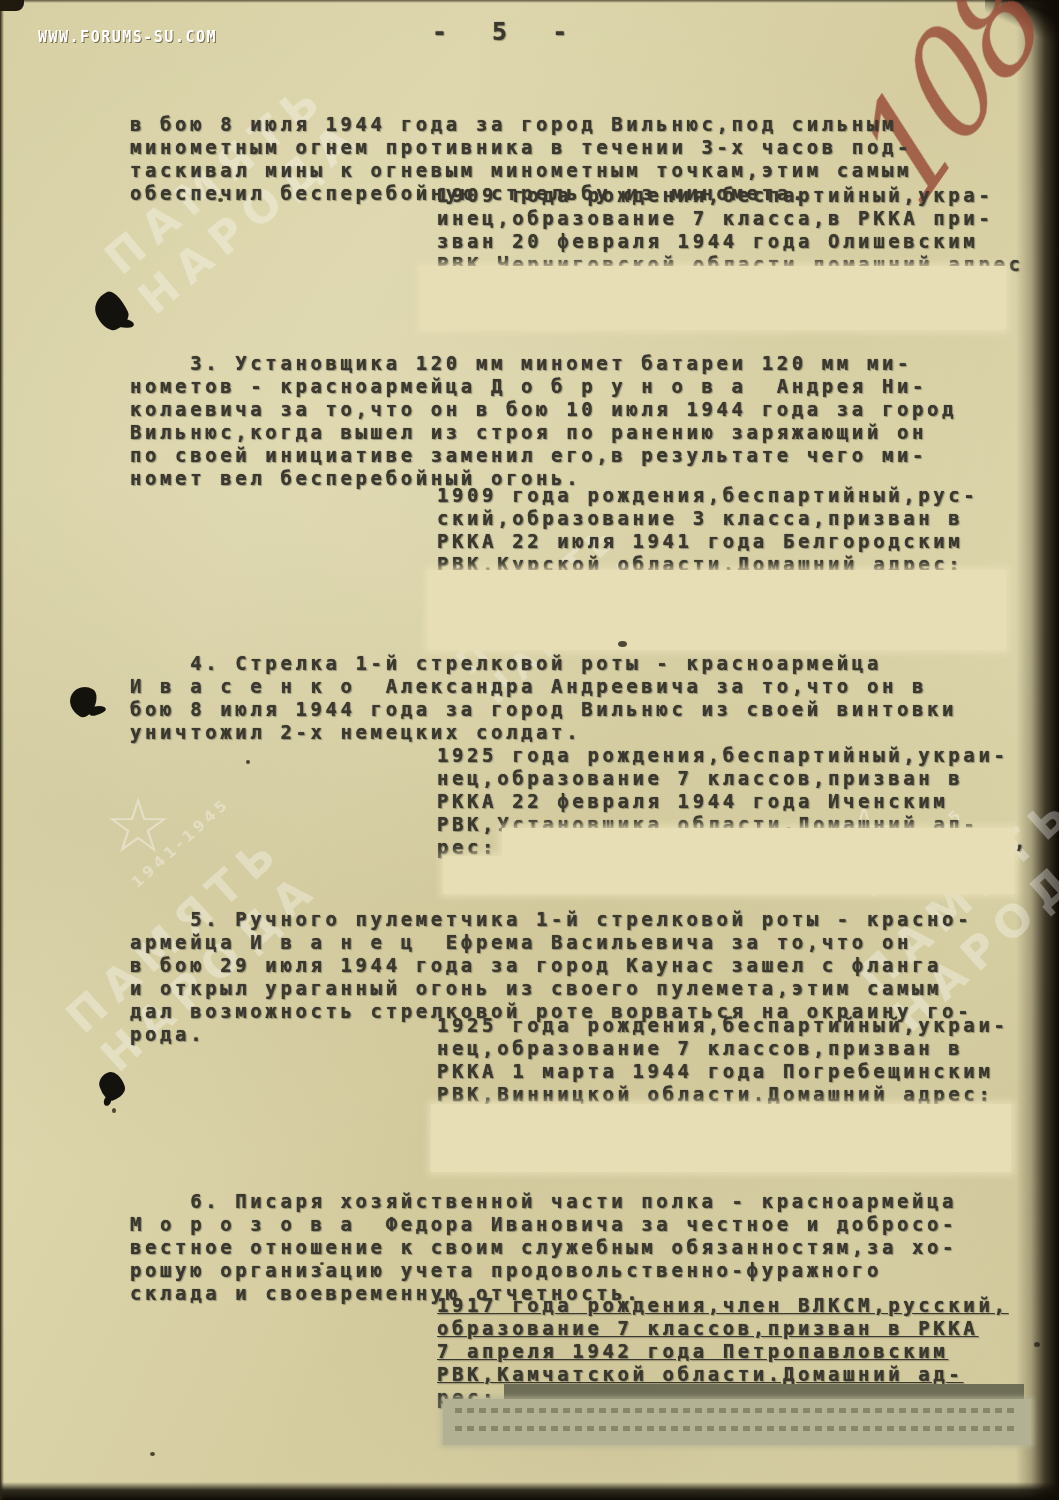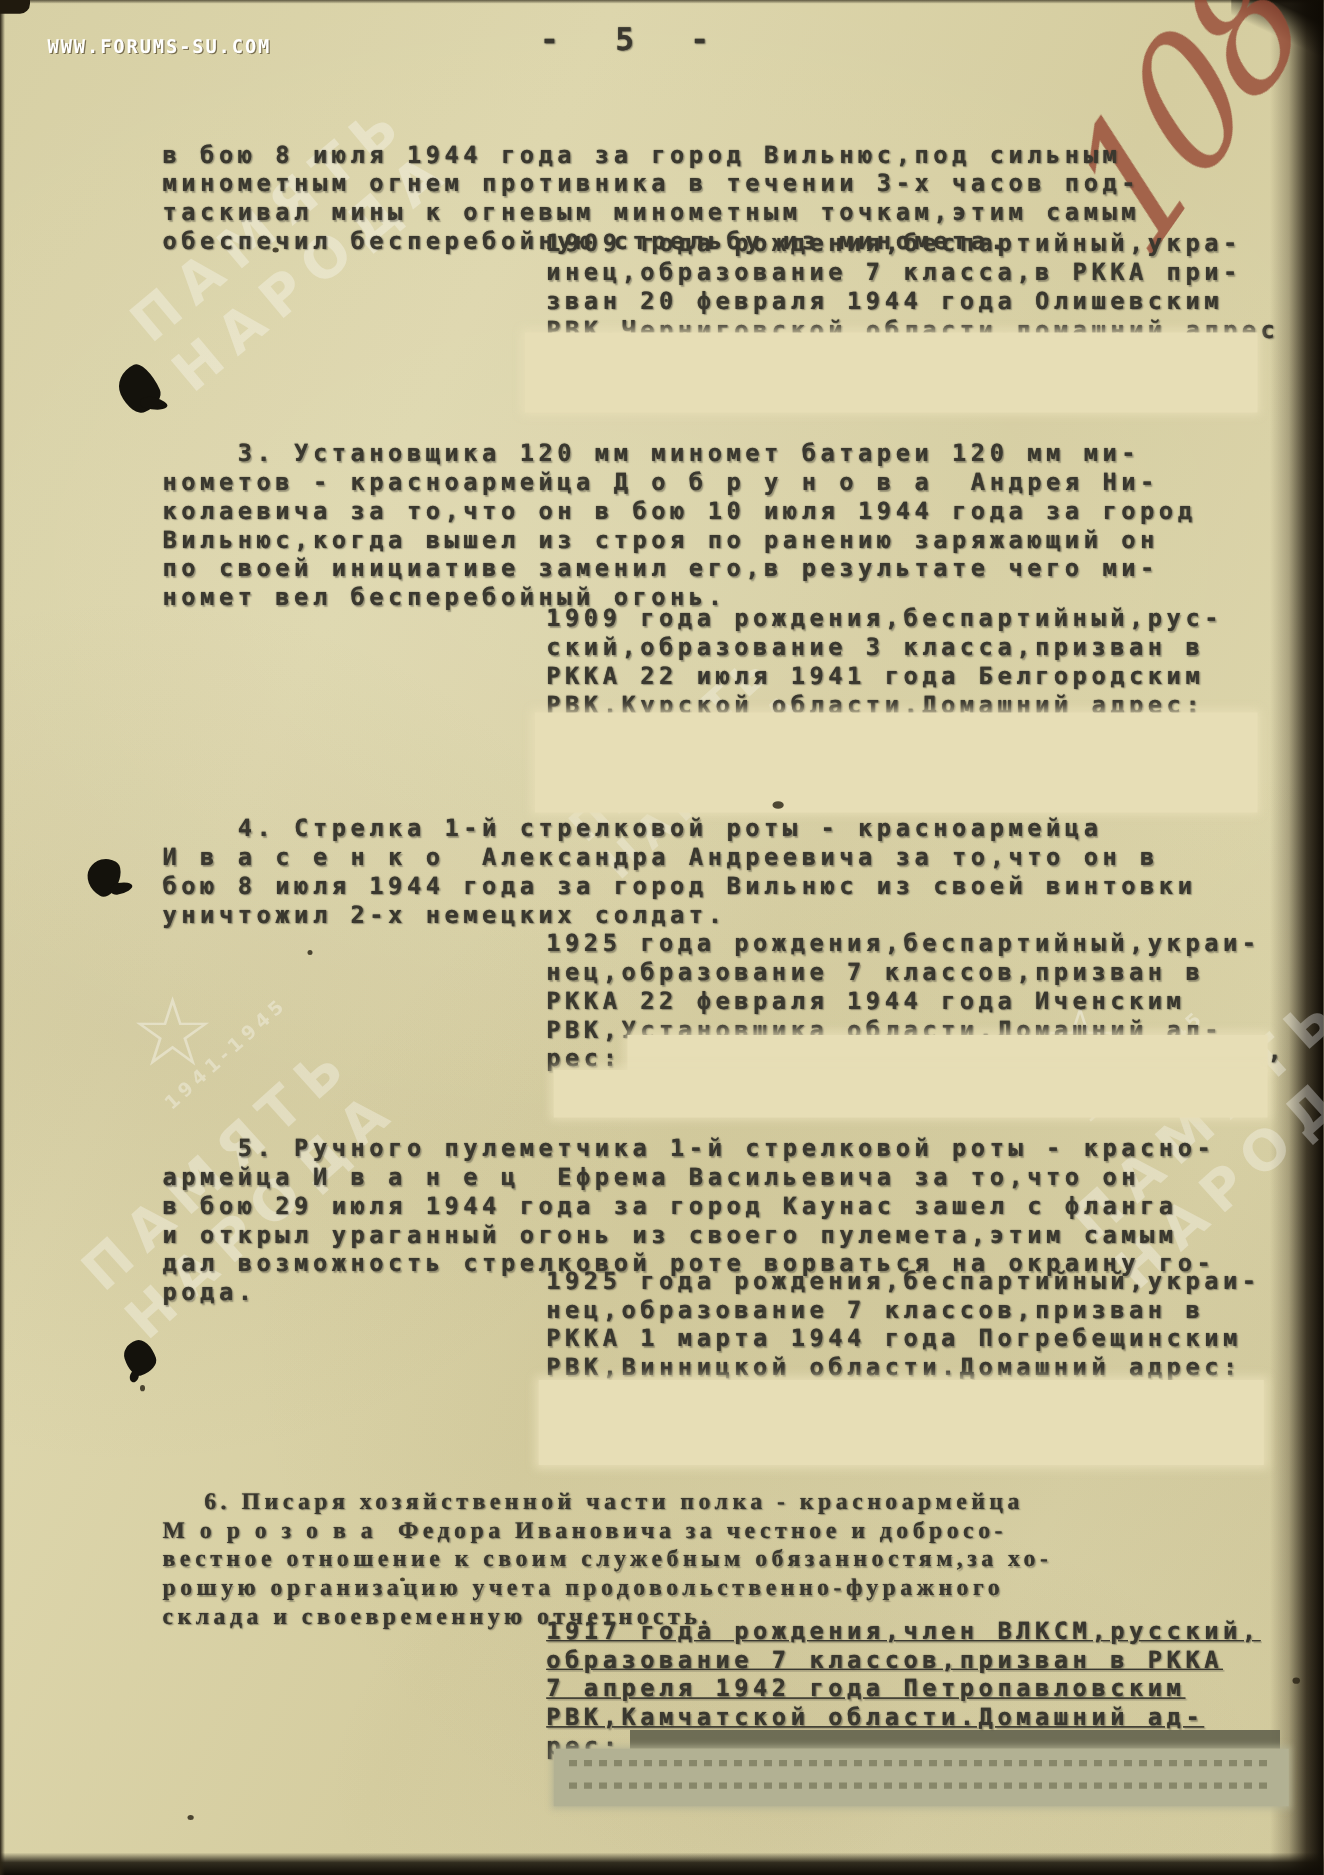--- a/index.html
+++ b/index.html
@@ -134,21 +134,21 @@
 
   <div class="red" style="left:502px; top:828px; width:512px; height:30px;"></div>
   <div class="red" style="left:443px; top:856px; width:571px; height:38px;"></div>
   <div class="typed" style="left:1014px; top:830px;">,</div>
 
   <div class="typed" style="left:130px; top:908px;"><div>    5. Ручного пулеметчика 1-й стрелковой роты - красно-</div><div>армейца И в а н е ц  Ефрема Васильевича за то,что он</div><div>в бою 29 июля 1944 года за город Каунас зашел с фланга</div><div>и открыл ураганный огонь из своего пулемета,этим самым</div><div>дал возможность стрелковой роте ворваться на окраину го-</div><div>рода.</div></div>
   <div class="typed" style="left:437px; top:1014px;"><div>1925 года рождения,беспартийный,украи-</div><div>нец,образование 7 классов,призван в</div><div>РККА 1 марта 1944 года Погребещинским</div><div>РВК,Винницкой области.Домашний адрес:</div></div>
 
   <div class="red" style="left:431px; top:1104px; width:580px; height:68px;"></div>
 
-  <div class="typed" style="left:130px; top:1190px;font-family:Liberation Serif, serif;"><div>    6. Писаря хозяйственной части полка - красноармейца</div><div>М о р о з о в а  Федора Ивановича за честное и добросо-</div><div>вестное отношение к своим служебным обязанностям,за хо-</div><div>рошую организацию учета продовольственно-фуражного</div><div>склада и своевременную отчетность.</div></div>
+  <div class="typed" style="left:130px; top:1190px;"><div>    6. Писаря хозяйственной части полка - красноармейца</div><div>М о р о з о в а  Федора Ивановича за честное и добросо-</div><div>вестное отношение к своим служебным обязанностям,за хо-</div><div>рошую организацию учета продовольственно-фуражного</div><div>склада и своевременную отчетность.</div></div>
   <div class="typed" style="left:437px; top:1294px;text-decoration:underline;"><div>1917 года рождения,член ВЛКСМ,русский,</div><div>образование 7 классов,призван в РККА</div><div>7 апреля 1942 года Петропавловским</div><div>РВК,Камчатской области.Домашний ад-</div><div>рес:</div></div>
 
   <div class="red red-line" style="left:504px; top:1384px; width:520px; height:15px;"></div>
   <div class="red red-green" style="left:443px; top:1399px; width:588px; height:46px;">
     <div class="frow" style="top:9px;"></div>
     <div class="frow" style="top:27px;"></div>
   </div>
 
   <div class="blot b1"></div>
   <div class="blot b1b"></div>

